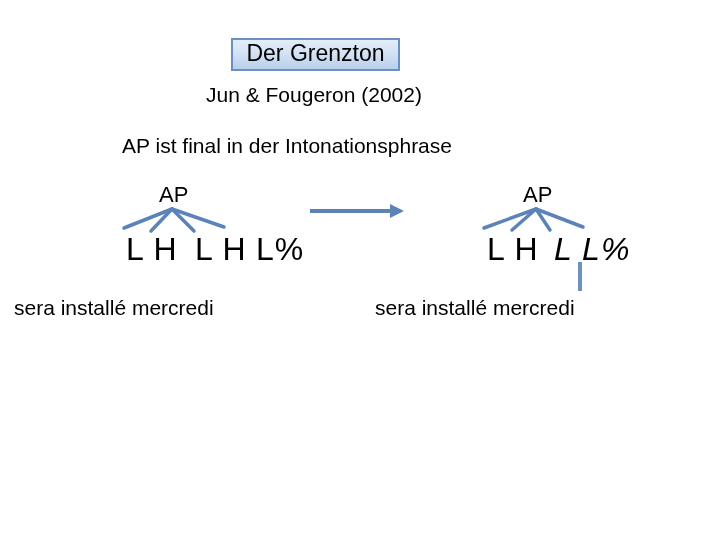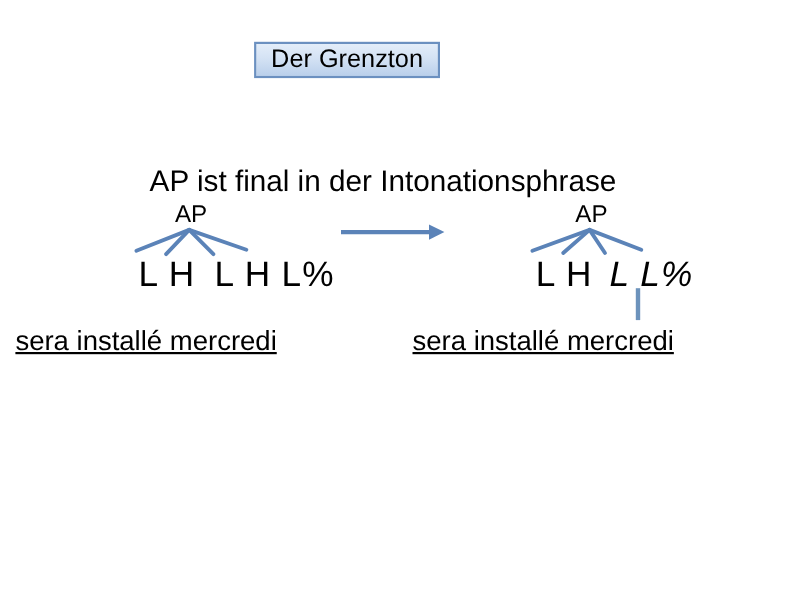--- a/index.html
+++ b/index.html
@@ -19,40 +19,41 @@
     left: 231px; top: 38px;
     width: 169px; height: 33px;
     background: linear-gradient(to bottom, #e3edf9 0%, #d4e2f4 45%, #b9cfeb 100%);
     border: 2px solid #6b90c0;
     display: flex;
     align-items: flex-start;
     justify-content: center;
     font-size: 23px;
   }
   .citation { left: 206px; top: 83px; font-size: 21px; }
-  .statement { left: 136px; top: 134px; font-size: 27px; margin-top: 16px; }
+  .statement { left: 122px; top: 134px; font-size: 21px; }
   .ap-label { font-size: 22px; }
   .tone { font-size: 32px; letter-spacing: 1px; }
-  .phrase { font-size: 25px; text-decoration: underline; }
+  .phrase { font-size: 21px; }
   svg.overlay {
     position: absolute;
     left: 0; top: 0;
     width: 720px; height: 540px;
     pointer-events: none;
   }
 </style>
 </head>
 <body>
 
 <div class="slide">
 
   <div class="title-box">
     <span>Der Grenzton</span>
   </div>
 
+  <div class="abs citation">Jun &amp; Fougeron (2002)</div>
 
   <div class="abs statement">AP ist final in der Intonationsphrase</div>
 
   <div class="abs ap-label" style="left:159px; top:182px;">AP</div>
   <div class="abs tone" style="left:126px; top:231px;">L H</div>
   <div class="abs tone" style="left:195px; top:231px;">L H</div>
   <div class="abs tone" style="left:256px; top:231px;">L%</div>
   <div class="abs phrase" style="left:14px; top:296px;">sera installé mercredi</div>
 
   <div class="abs ap-label" style="left:523px; top:182px;">AP</div>

